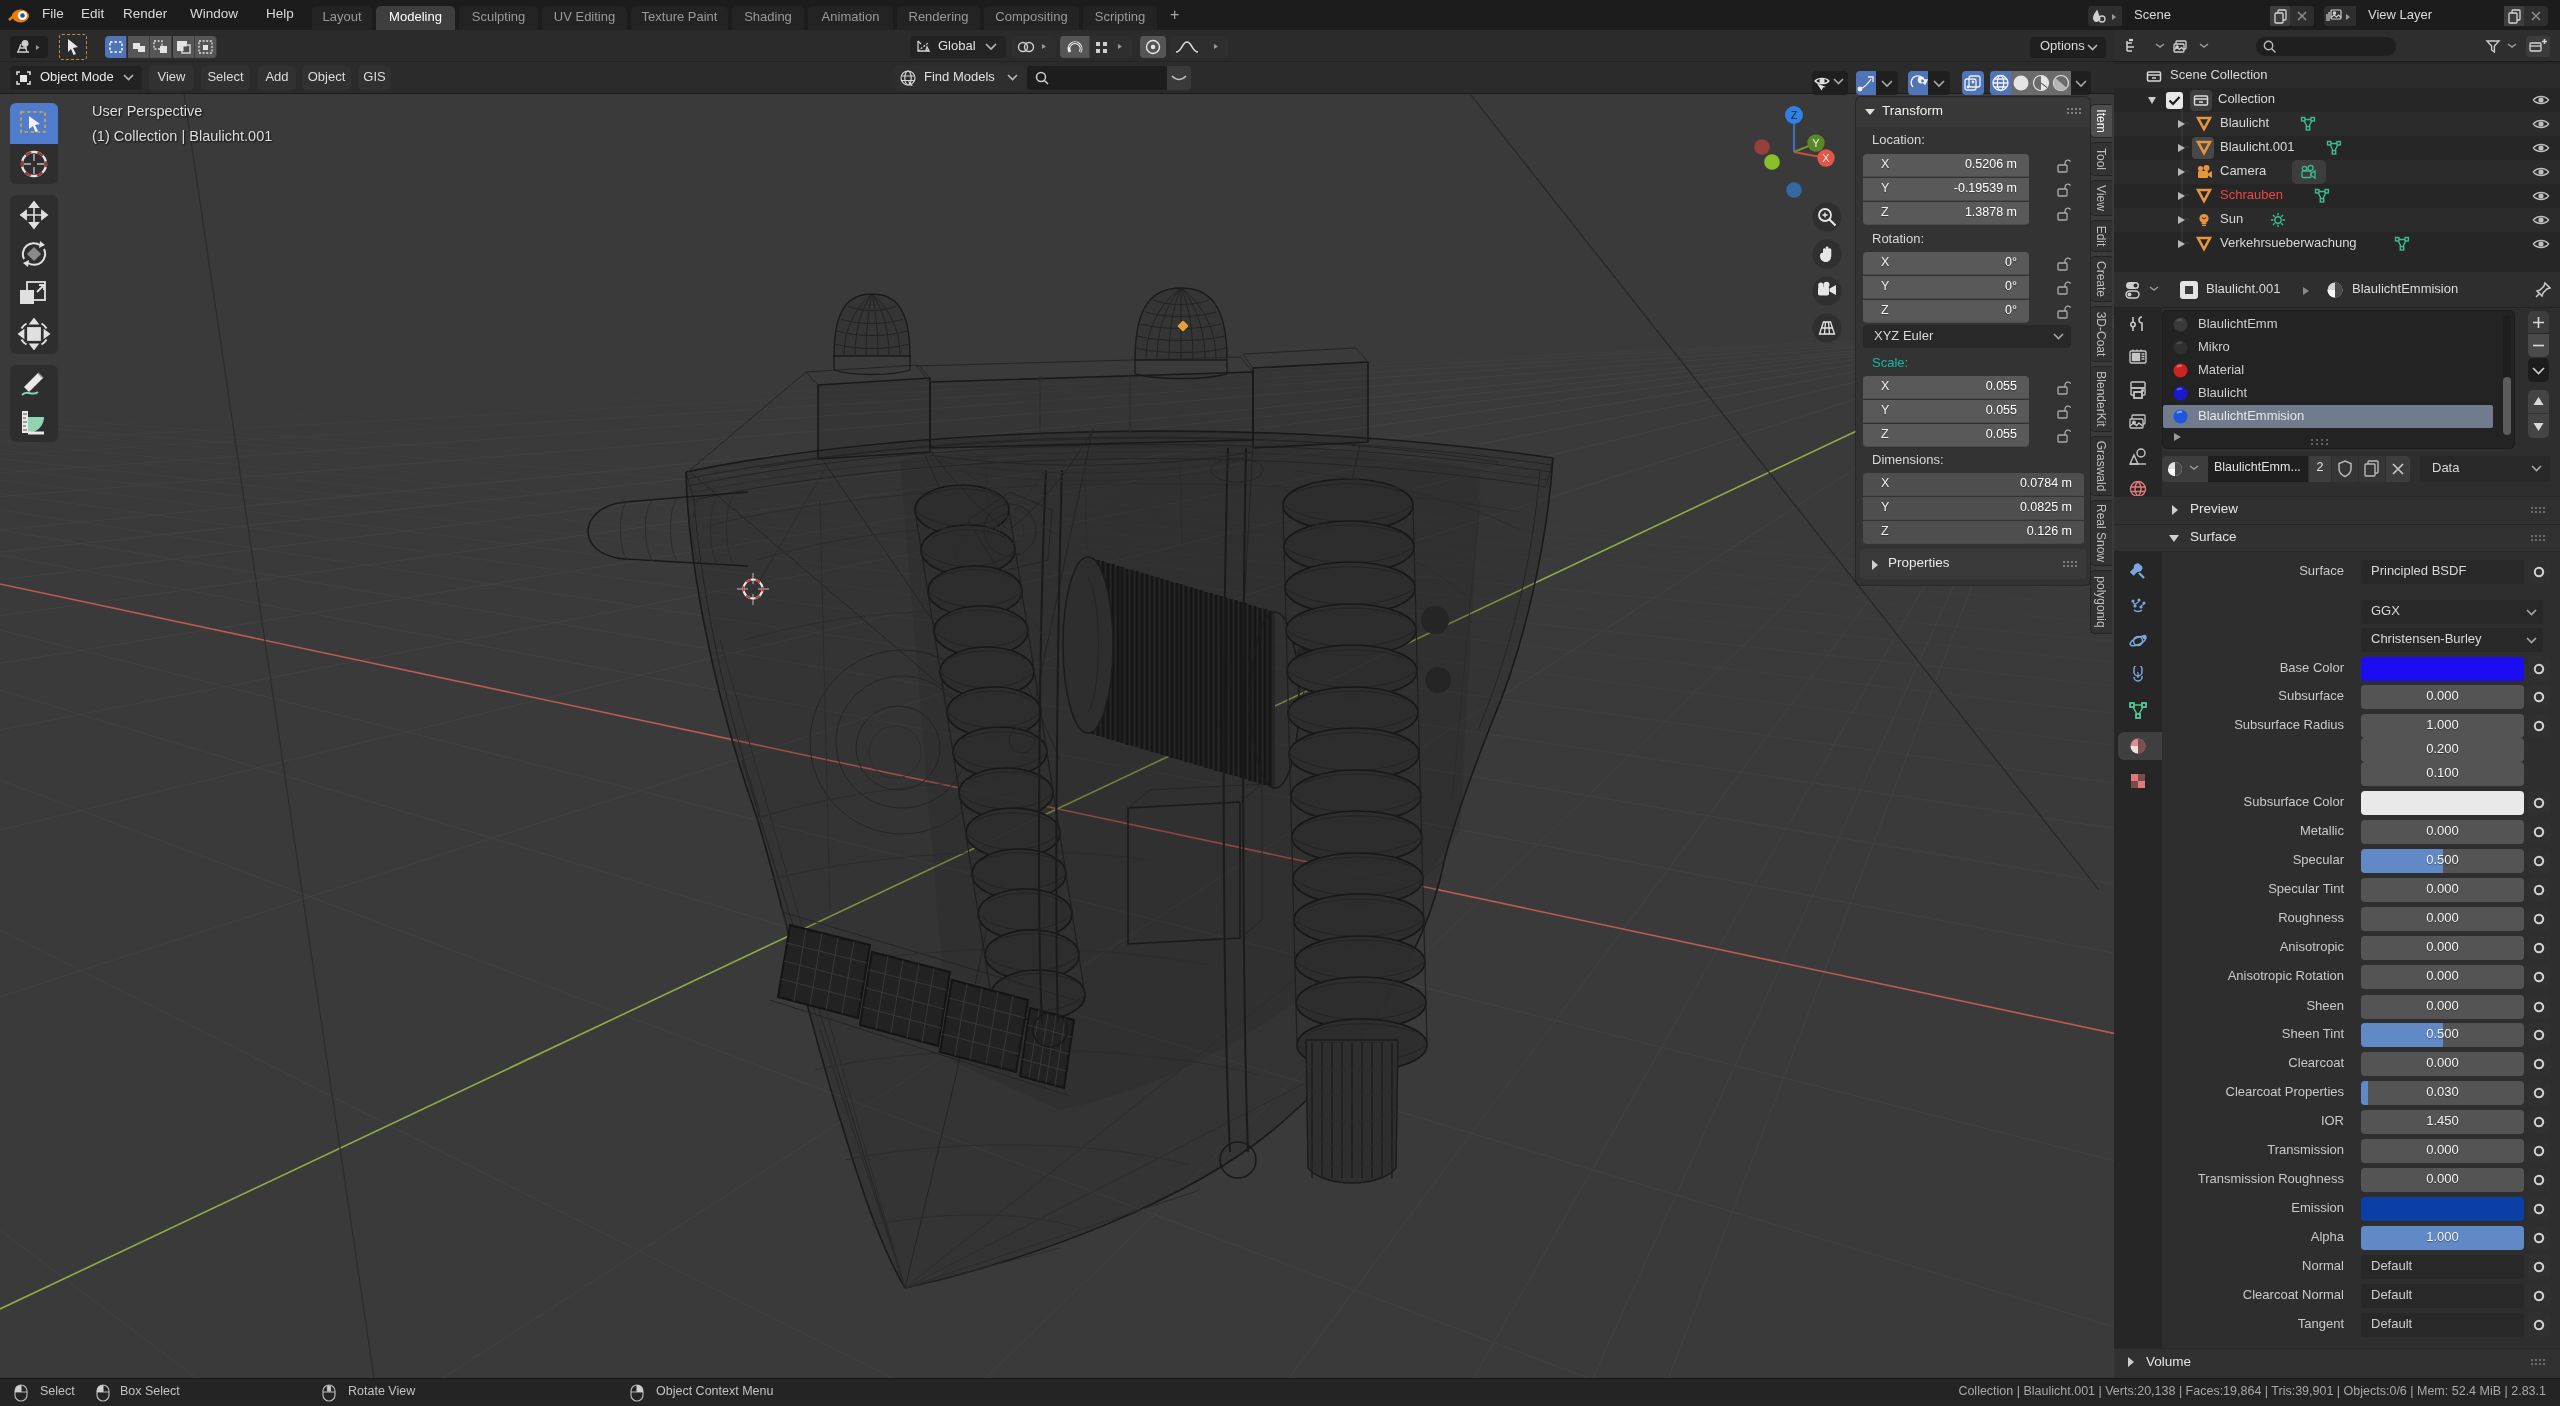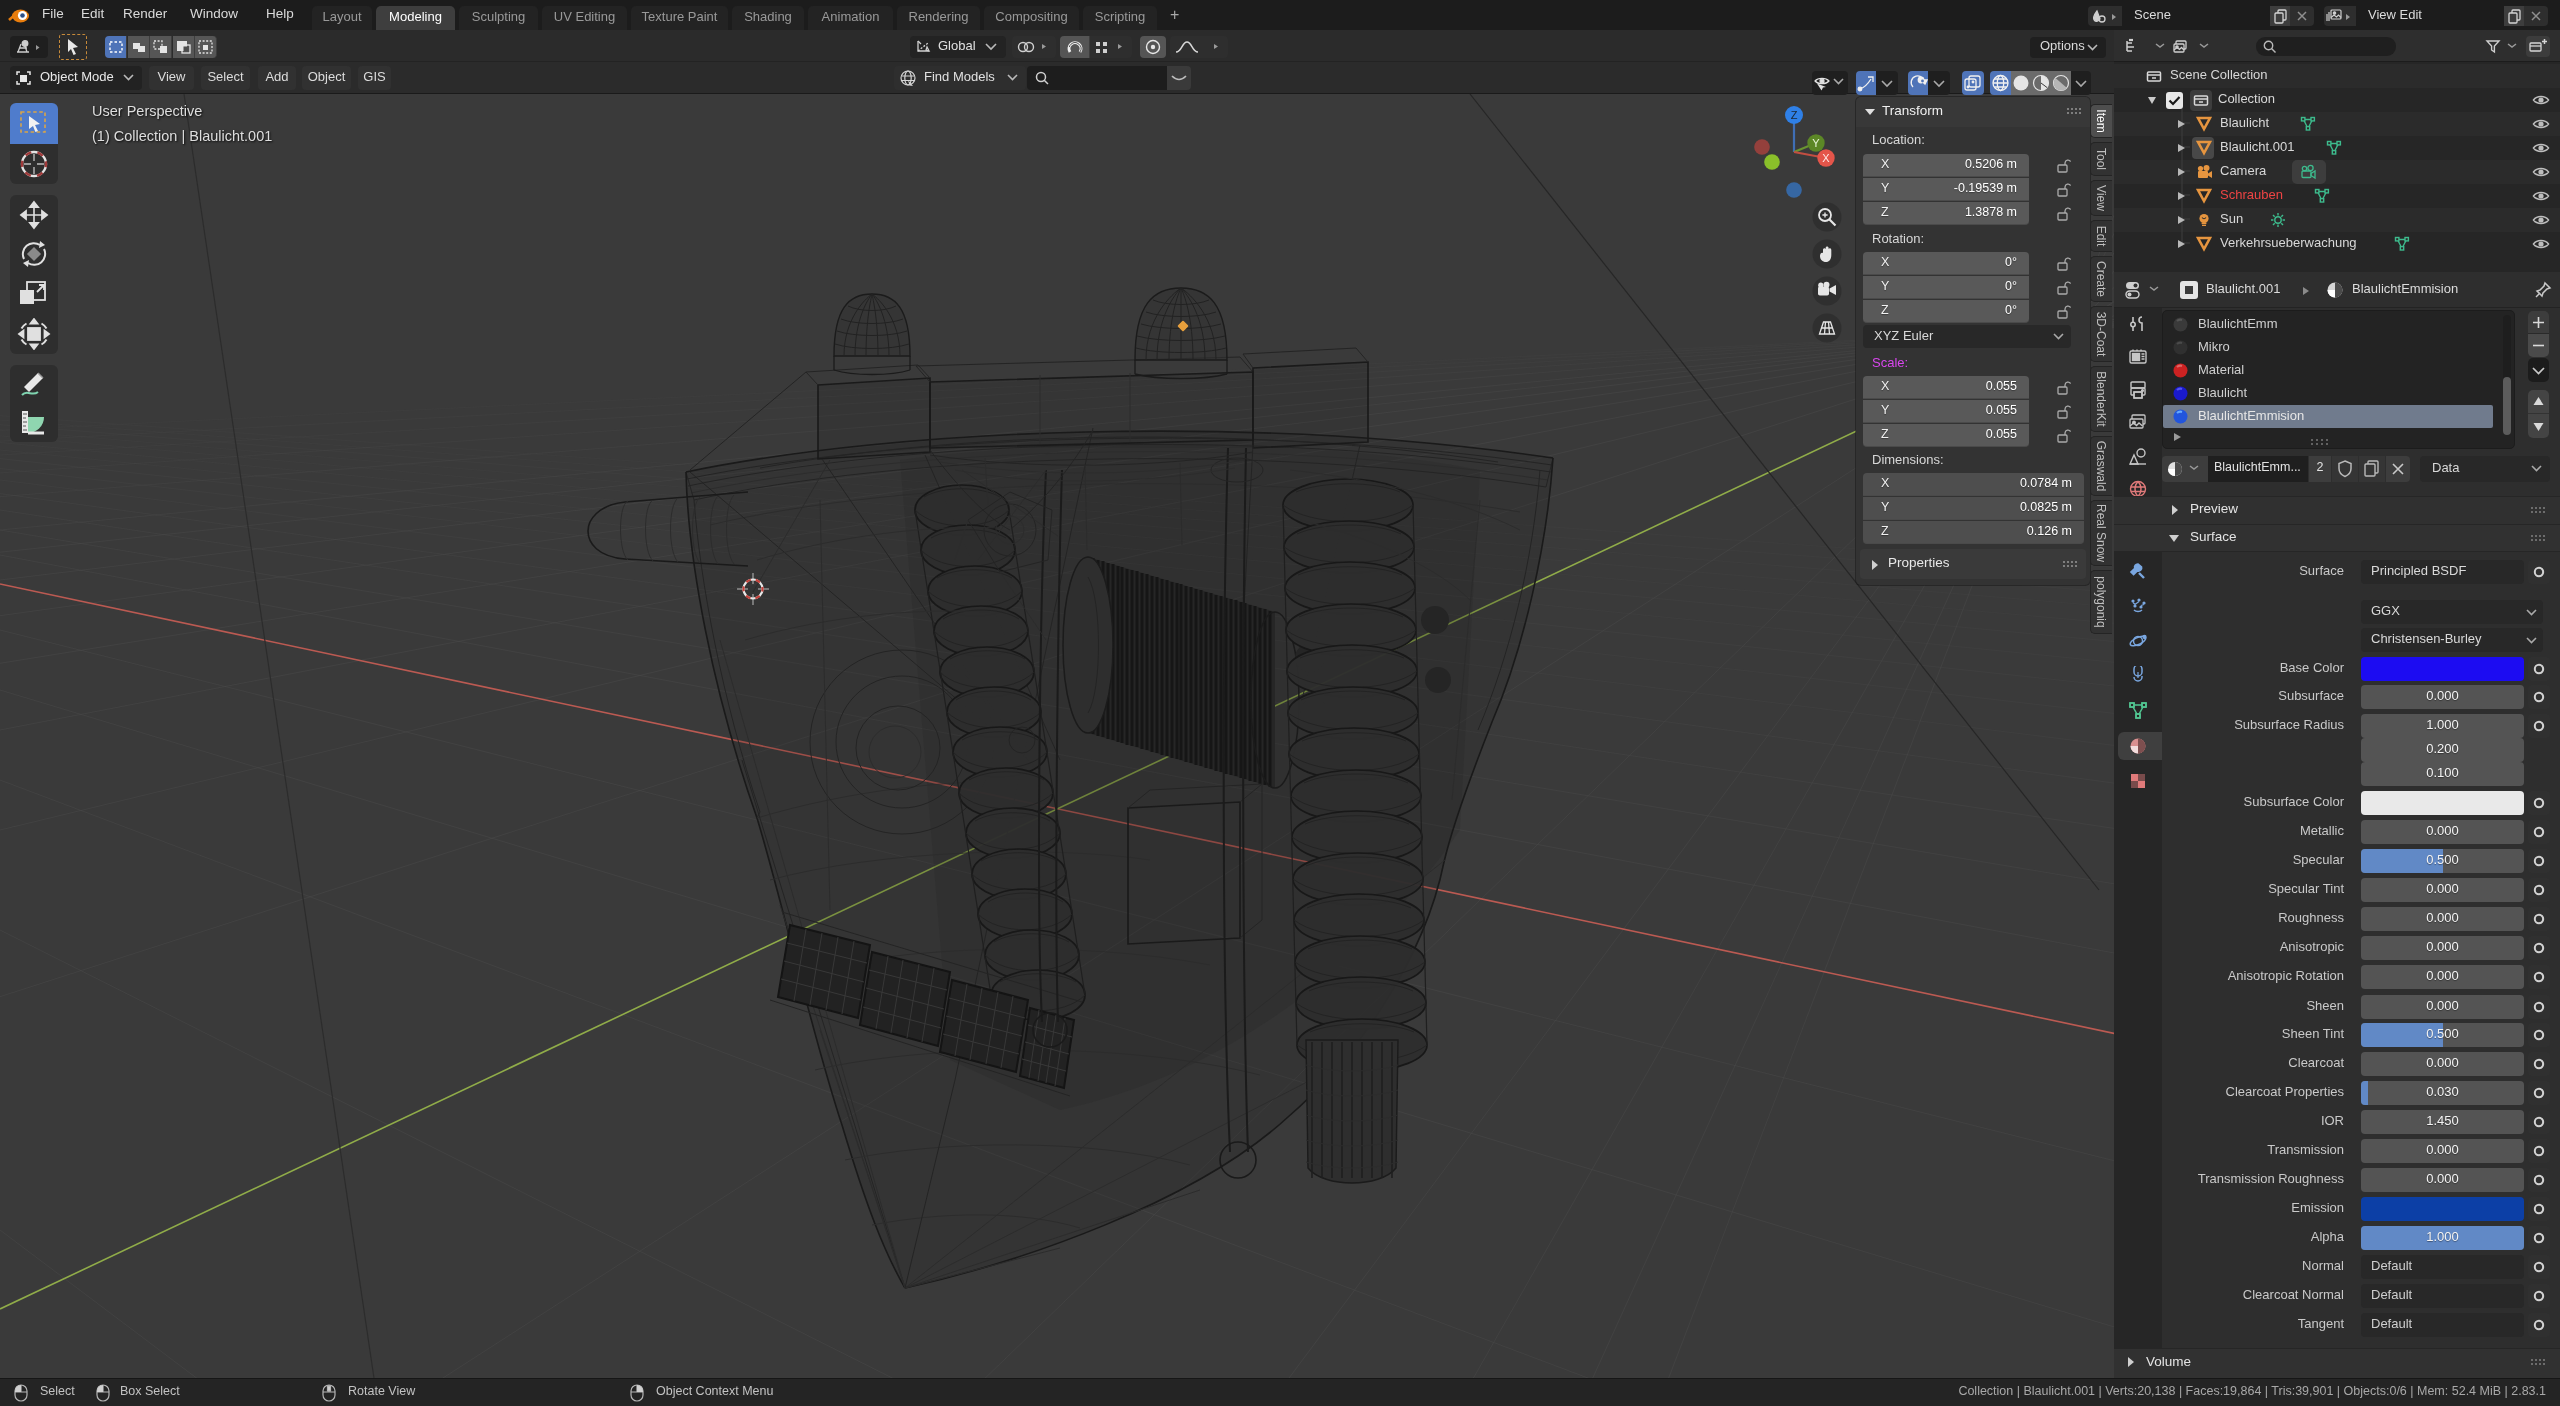--- a/index.html
+++ b/index.html
@@ -412,21 +412,21 @@
 <svg class="ic" style="left:2326px;top:8px" width="30" height="16" viewBox="0 0 30 16">
     <g stroke="#cfcfcf" fill="none" stroke-width="1.2">
       <rect x="5" y="2" width="10" height="9" rx="1"></rect>
       <path d="M3 4v9M1 6v7"></path>
       <circle cx="8.5" cy="5" r="1.2" fill="#cfcfcf"></circle>
       <path d="M5 9.5l3-2.5 2.5 2 2-2 2.5 2.5"></path>
       <path d="M20 6l4 3-4 3z" fill="#9a9a9a" stroke="none"></path>
     </g>
   </svg>
 <div class="abs" style="left:2356px;top:6px;width:148px;height:20px;background:#1c1c1c"></div>
-<div class="txt" style="left:2368px;top:7.9px;font-size:13px;color:#dcdcdc;font-weight:400;">View Edit</div>
+<div class="txt" style="left:2368px;top:7.9px;font-size:13px;color:#dcdcdc;font-weight:400;">View Layer</div>
 <div class="abs" style="left:2504px;top:6px;width:20px;height:20px;background:#3d3d3d">
     <svg width="20" height="20">
       <g fill="none" stroke="#d5d5d5" stroke-width="1.3">
         <rect x="8" y="4" width="8" height="10" rx="1"></rect>
         <rect x="5" y="7" width="8" height="10" rx="1" fill="#3d3d3d"></rect>
       </g>
     </svg>
   </div>
 <div class="abs" style="left:2524px;top:6px;width:24px;height:20px;background:#2e2e2e;border-radius:0 4px 4px 0">
     <svg width="24" height="20">
@@ -816,21 +816,21 @@
     <g fill="none" stroke="#ababab" stroke-width="1.3">
       <rect x="3" y="7" width="9" height="7" rx="1"></rect>
       <path d="M10 7V5a3 3 0 0 1 5.6-1.4"></path>
     </g>
   </svg>
 <div class="abs" style="left:1863px;top:325px;width:208px;height:23px;background:#282828;border-radius:4px"></div>
 <div class="txt" style="left:1874px;top:328.9px;font-size:13px;color:#d8d8d8;font-weight:400;">XYZ Euler</div>
 <svg class="ic" style="left:2052px;top:332px" width="14" height="10" viewBox="0 0 14 10">
     <path d="M2 2l4.5 4.5L11 2" stroke="#a9a9a9" stroke-width="1.6" fill="none"></path>
   </svg>
-<div class="txt" style="left:1872px;top:355.9px;font-size:13px;color:#d946ef;font-weight:400;">Scale:</div>
+<div class="txt" style="left:1872px;top:355.9px;font-size:13px;color:#14b8a6;font-weight:400;">Scale:</div>
 <div class="abs" style="left:1863px;top:376px;width:166px;height:23px;background:#595959;border-radius:4px 4px 0 0;border-bottom:1px solid #4a4a4a"></div>
 <div class="txt" style="left:1881px;top:380.2px;font-size:12.5px;color:#f1f1f1;font-weight:400;text-shadow:0 1px 1px rgba(0,0,0,.35)">X</div>
 <div class="txt" style="right:543px;top:380.2px;font-size:12.5px;color:#ffffff;font-weight:400;right:543px;text-shadow:0 1px 1px rgba(0,0,0,.35)">0.055</div>
 <svg class="ic" style="left:2055px;top:380px" width="16" height="16" viewBox="0 0 16 16">
     <g fill="none" stroke="#ababab" stroke-width="1.3">
       <rect x="3" y="7" width="9" height="7" rx="1"></rect>
       <path d="M10 7V5a3 3 0 0 1 5.6-1.4"></path>
     </g>
   </svg>
 <div class="abs" style="left:1863px;top:400px;width:166px;height:23px;background:#595959;border-bottom:1px solid #4a4a4a"></div>

